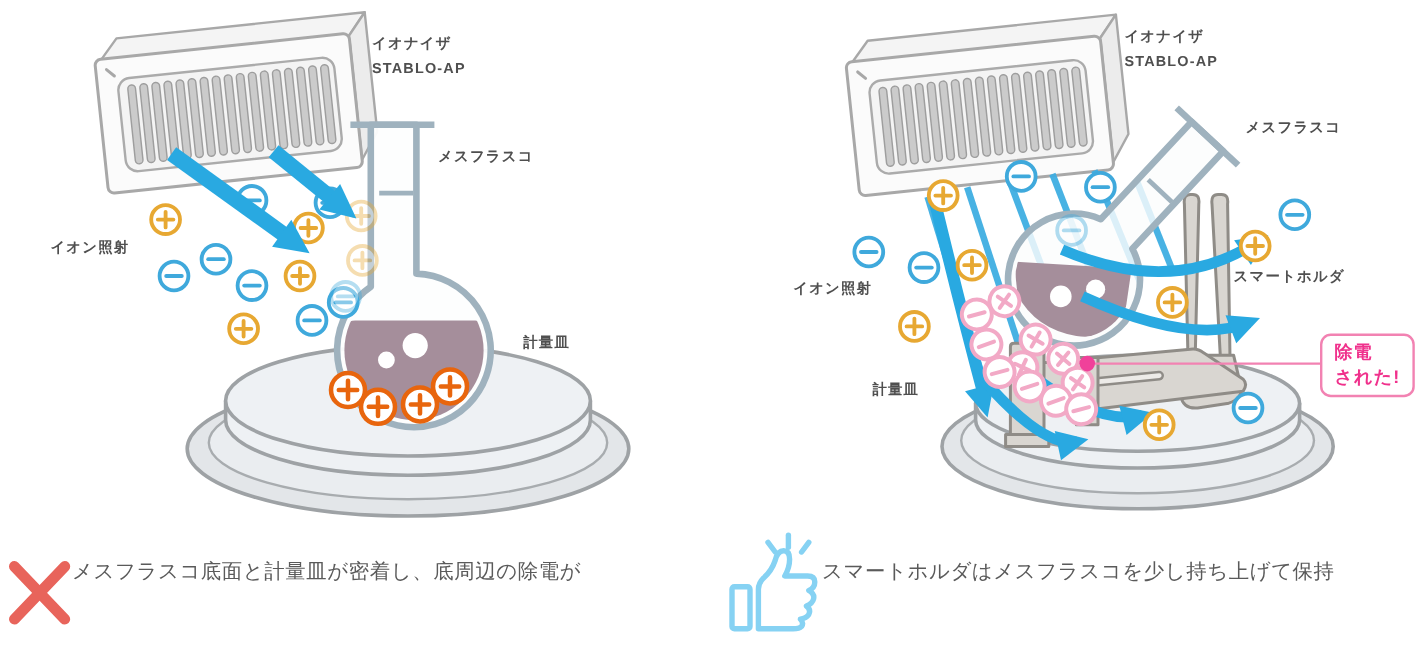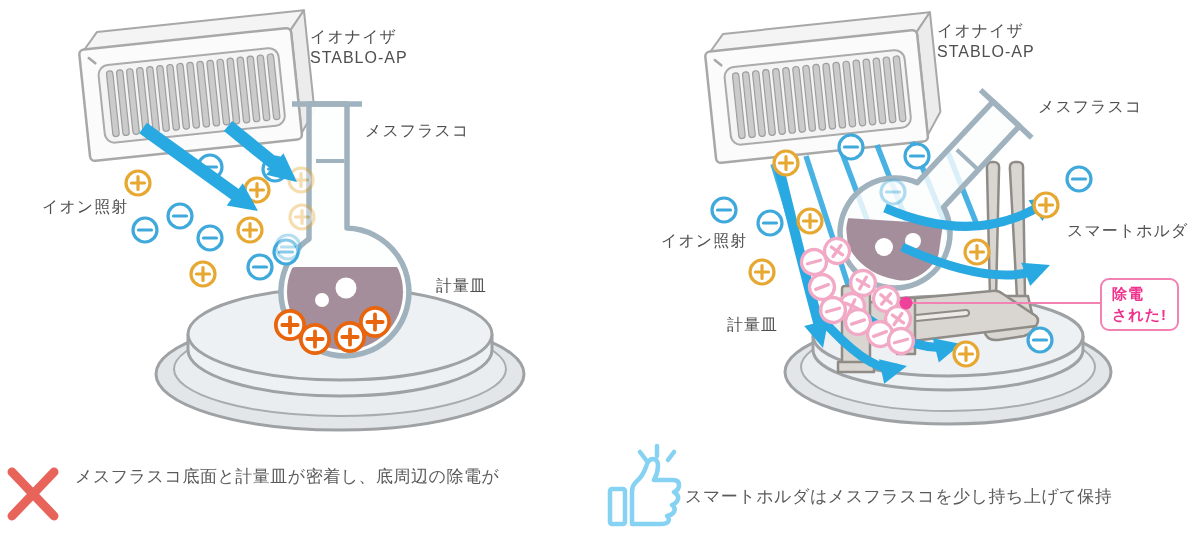--- a/index.html
+++ b/index.html
@@ -3,22 +3,22 @@
 <meta charset="utf-8">
 <style>
   html,body{margin:0;padding:0;}
   body{
     width:1188px;height:545px;background:#ffffff;position:relative;overflow:hidden;
     font-family:"Liberation Sans","DejaVu Sans",sans-serif;
   }
   .stage{position:absolute;inset:0;}
   svg.scene{position:absolute;left:0;top:0;}
   .lbl{
-    position:absolute;font-size:16px;color:#4f4f4f;letter-spacing:1px;
-    line-height:21px;white-space:nowrap;
+    position:absolute;font-size:12px;color:#4f4f4f;letter-spacing:1px;
+    line-height:21px;white-space:nowrap;font-weight:bold;
   }
   .caption{
     position:absolute;font-size:17px;color:#5a5a5a;letter-spacing:.5px;
     line-height:29px;white-space:nowrap;
   }
   .callout{
     position:absolute;left:1100px;top:278px;background:#fff;
     border:2.5px solid #f282b2;border-radius:9px;padding:3px 10px 4px 10px;
     font-size:15px;font-weight:bold;color:#f0318c;line-height:21px;
     letter-spacing:1px;white-space:nowrap;
@@ -237,45 +237,45 @@
   </div>
   <div class="lbl" style="left:365px;top:120px">メスフラスコ</div>
   <div class="lbl" style="left:42px;top:196px">イオン照射</div>
   <div class="lbl" style="left:436px;top:275px">計量皿</div>
 
   <div class="lbl" style="left:937px;top:20px">
     <div>イオナイザ</div>
     <div>STABLO-AP</div>
   </div>
   <div class="lbl" style="left:1038px;top:96px">メスフラスコ</div>
-  <div class="lbl" style="left:1067px;top:220px">スマートホルダ</div>
+  <div class="lbl" style="left:1028px;top:220px">スマートホルダ</div>
   <div class="lbl" style="left:661px;top:230px">イオン照射</div>
   <div class="lbl" style="left:727px;top:314px">計量皿</div>
 
   <div class="callout">
     <div>除電</div>
     <div>された!</div>
   </div>
 
   <svg class="icon-abs" style="left:6px;top:466px" width="56" height="58" viewBox="0 0 56 58">
     <line x1="6" y1="6" x2="48" y2="50" stroke="#E8645B" stroke-width="9" stroke-linecap="round"></line>
     <line x1="48" y1="6" x2="6" y2="50" stroke="#E8645B" stroke-width="9" stroke-linecap="round"></line>
   </svg>
-  <div class="caption" style="left:75px;top:462px">
+  <div class="caption" style="left:60px;top:462px">
     <div>メスフラスコ底面と計量皿が密着し、底周辺の除電が</div>
   </div>
 
   <svg class="icon-abs" style="left:604px;top:428px" width="100" height="102" viewBox="0 0 100 102">
     <g fill="none" stroke="#86D2F3" stroke-width="4.5" stroke-linecap="round" stroke-linejoin="round">
       <rect x="6" y="61" width="15" height="35" rx="2"></rect>
       <path d="M28,96 L28,63 Q28,58 32,54 Q39,48 42,39 Q44,31 49,31 Q54,31 54,38 Q54,45 50,52 L69,52
                Q75,52 75,57 Q75,62 70,64 Q75,67 74,71 Q73,75 68,77 Q72,80 70,84 Q68,87 63,88
                Q66,91 64,94 Q62,96 57,96 Z"></path>
       <path d="M36,24 L42,32"></path>
       <path d="M53,18 L53,28"></path>
       <path d="M70,24 L64,32"></path>
     </g>
   </svg>
-  <div class="caption" style="left:685px;top:482px">
+  <div class="caption" style="left:685px;top:462px">
     <div>スマートホルダはメスフラスコを少し持ち上げて保持</div>
   </div>
 
 </div>
 
 </body></html>

